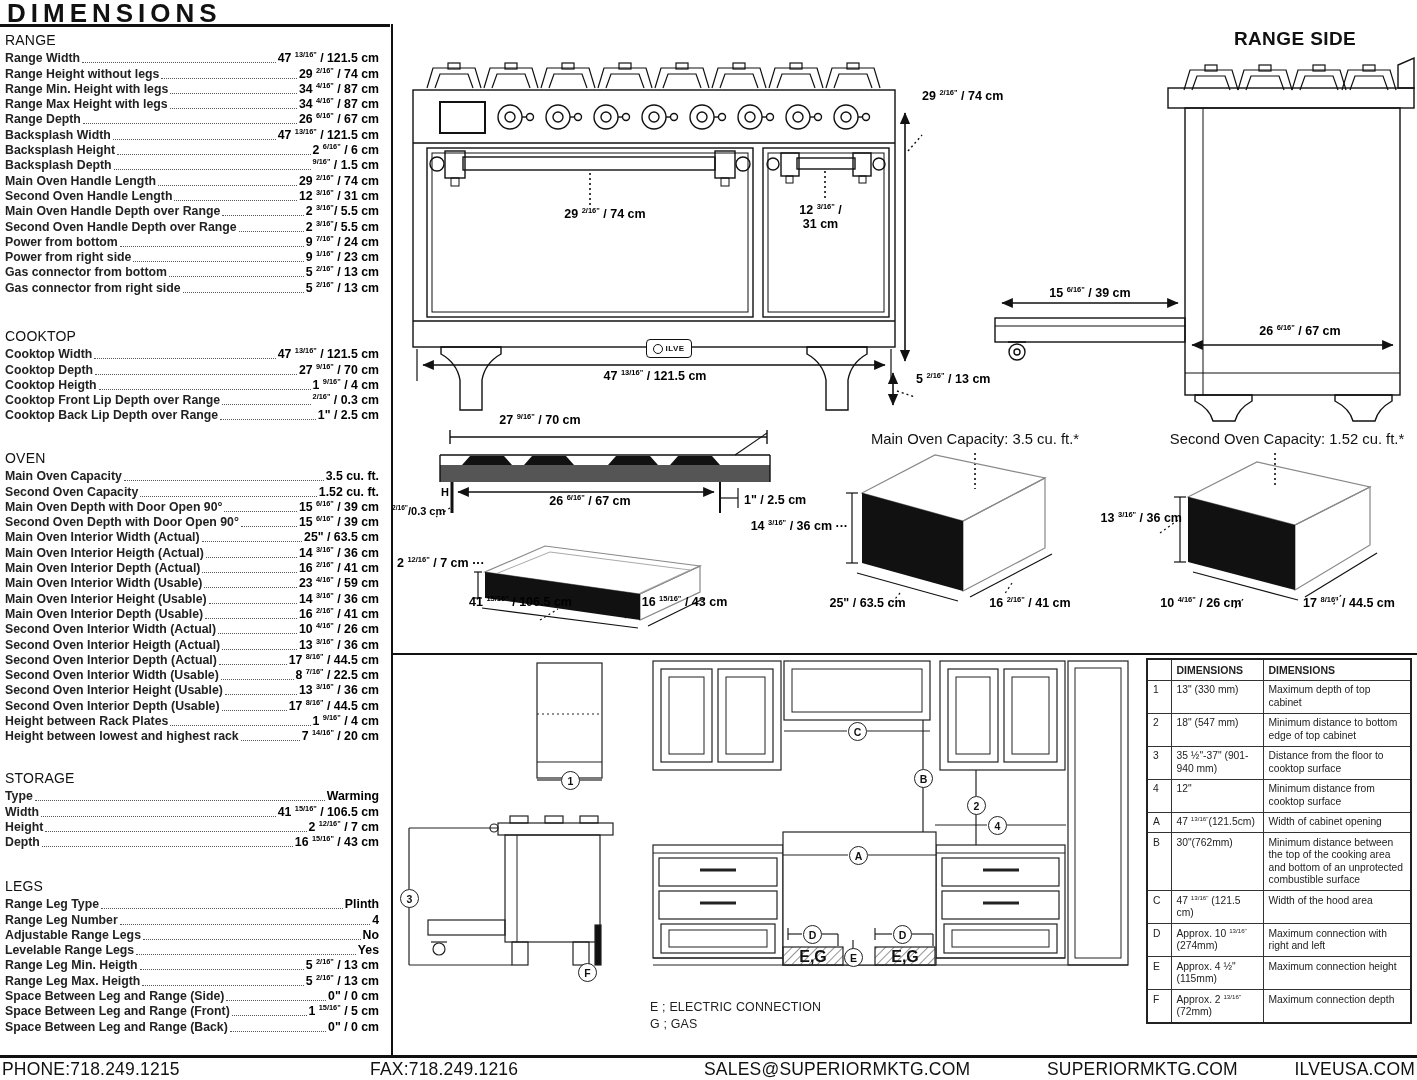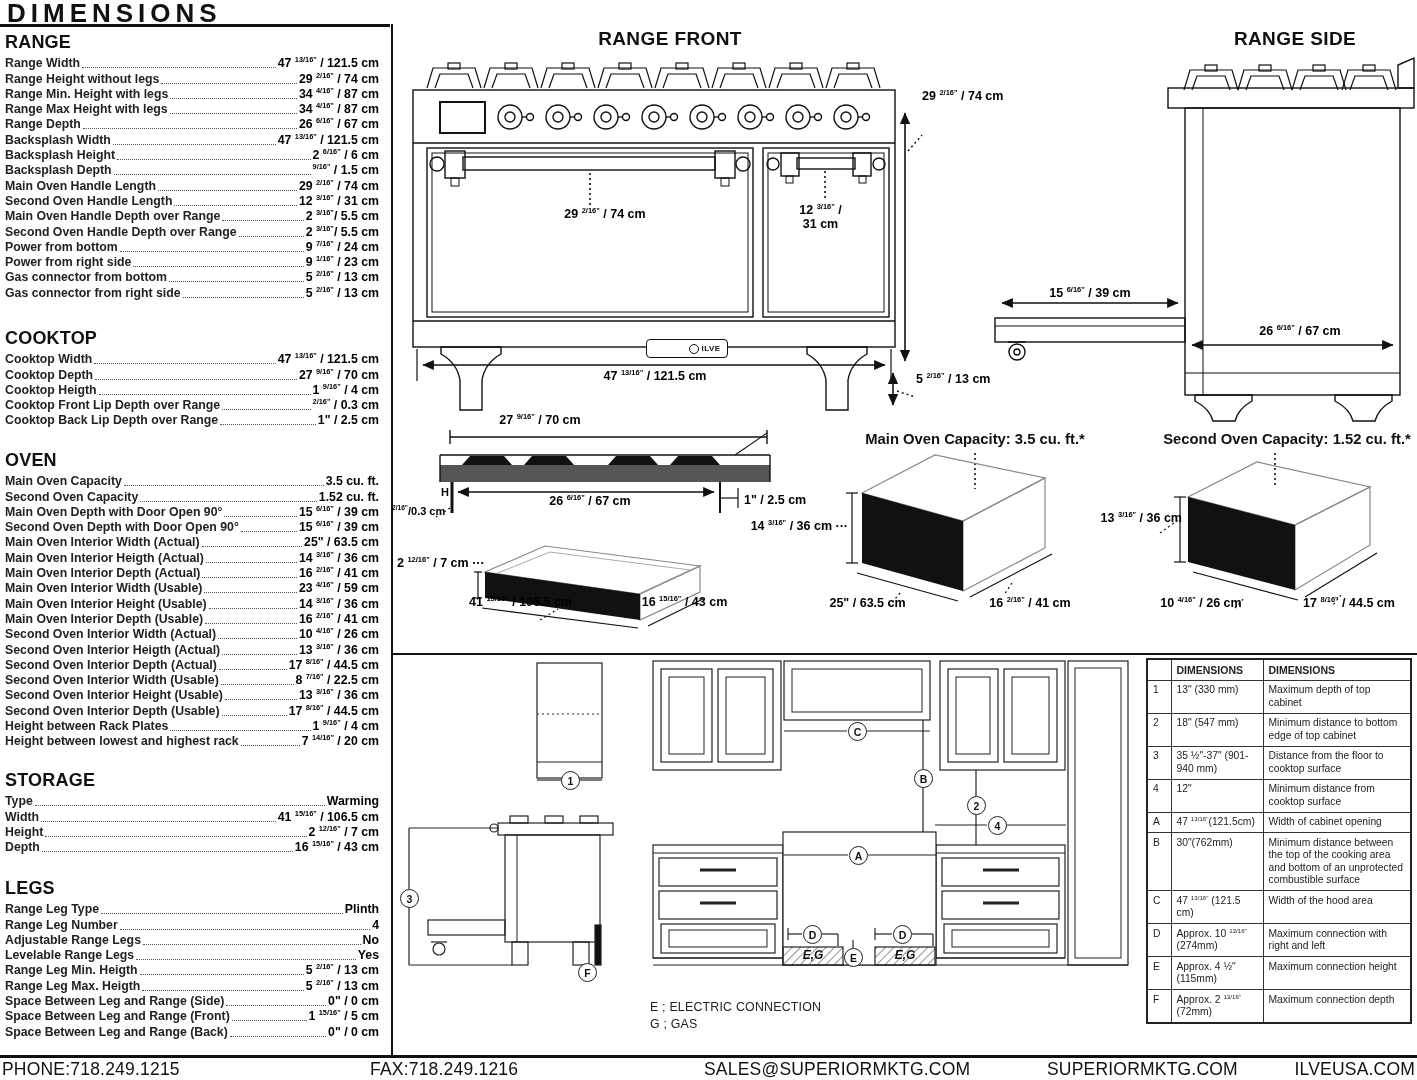--- a/index.html
+++ b/index.html
@@ -1,51 +1,51 @@
 <!DOCTYPE html>
 <html><head>
 <meta charset="utf-8">
 <style>
   html,body{margin:0;padding:0;background:#e8e8e8;}
   #sheet{position:relative;width:1417px;height:1080px;background:#fff;overflow:hidden;
          font-family:"Liberation Sans",sans-serif;color:#111;}
   .abs{position:absolute;}
   
   .spec-section{position:absolute;left:5px;width:374px;}
-  .sec-title{font-size:18px;font-weight:700;margin:0 0 2px 0;letter-spacing:.2px;}
+  .sec-title{font-size:14px;font-weight:400;margin:0 0 2px 0;letter-spacing:.2px;}
   .spec-row{display:flex;align-items:flex-end;height:15.3px;font-size:12.3px;color:#222;}
   .sl{white-space:nowrap;font-weight:bold;}
   .dots{flex:1;border-bottom:1.6px dotted #555;margin:0 2px 2px 2px;min-width:6px;}
   .sv{white-space:nowrap;font-weight:700;color:#000;}
   sup{font-size:.6em;vertical-align:super;line-height:0;}
   
   #page-title{position:absolute;left:7px;top:-2px;margin:0;font-size:26px;font-weight:800;letter-spacing:5px;}
   .rule{position:absolute;background:#111;}
   .dtitle{position:absolute;font-size:19px;font-weight:800;text-align:center;letter-spacing:.4px;}
   .dlabel{position:absolute;font-weight:700;font-size:12.5px;color:#000;white-space:pre-line;line-height:14px;}
   .small{font-size:11px;}
-  .ov-title{position:absolute;font-size:14.8px;font-weight:700;text-align:center;}
+  .ov-title{position:absolute;font-size:14.8px;font-weight:400;text-align:center;}
   .fnotes{position:absolute;left:640px;top:626px;width:772px;text-align:right;
           font-size:10.4px;color:#333;line-height:13px;}
   
   .marker{position:absolute;width:17px;height:17px;border:1.4px solid #222;border-radius:50%;
           background:#fff;font-size:10.5px;font-weight:600;display:flex;align-items:center;
           justify-content:center;z-index:6;color:#111;}
-  .eg{position:absolute;font-style:italic;font-size:12px;font-weight:600;text-align:center;z-index:6;}
+  .eg{position:absolute;font-size:16px;font-weight:600;text-align:center;z-index:6;}
   .inote{position:absolute;font-size:12.4px;color:#222;letter-spacing:.2px;}
   
   #dim-table{position:absolute;left:1146px;top:658px;width:266px;border-collapse:collapse;
              font-size:10.3px;color:#222;border:2px solid #222;table-layout:fixed;}
   #dim-table td,#dim-table th{border:1.2px solid #333;padding:3.5px 5px;vertical-align:top;text-align:left;line-height:12.5px;}
   #dim-table th{font-weight:800;font-size:10.5px;}
   
   .foot{position:absolute;top:1059px;font-size:17.5px;color:#111;letter-spacing:.2px;white-space:nowrap;}
   
   #ilve-badge{position:absolute;left:646px;top:339px;width:44px;height:17px;border:1.6px solid #111;
-      border-radius:4px;display:flex;align-items:center;justify-content:center;gap:2px;background:#fff;padding-left:36px;}
+      border-radius:4px;display:flex;align-items:center;justify-content:center;gap:2px;background:#fff;}
   #ilve-badge .circ{width:8px;height:8px;border:1.6px solid #111;border-radius:50%;}
   #ilve-badge .btxt{font-size:8px;font-weight:800;letter-spacing:.5px;}
   svg{overflow:visible;}
 </style>
 </head>
 <body>
 
 <div id="sheet">
 
   
@@ -415,21 +415,20 @@
 
         <div class="spec-row">
           <span class="sl">Space Between Leg and Range (Back)</span>
           <span class="dots"></span>
           <span class="sv fr">0" / 0 cm</span>
         </div>
       </div>
   </div>
 
   
-  <div class="dtitle" style="left:520px;top:28px;width:300px">RANGE FRONT</div>
   <svg class="abs" style="left:405px;top:55px" width="520" height="360" viewBox="0 0 520 360">
     <g fill="none" stroke="#111" stroke-width="1.4">
       <use href="#grate" x="20" y="5"></use>
         <use href="#grate" x="77" y="5"></use>
       <use href="#grate" x="134" y="5"></use>
         <use href="#grate" x="191" y="5"></use>
       <use href="#grate" x="248" y="5"></use>
         <use href="#grate" x="305" y="5"></use>
       <use href="#grate" x="362" y="5"></use>
         <use href="#grate" x="419" y="5"></use>

